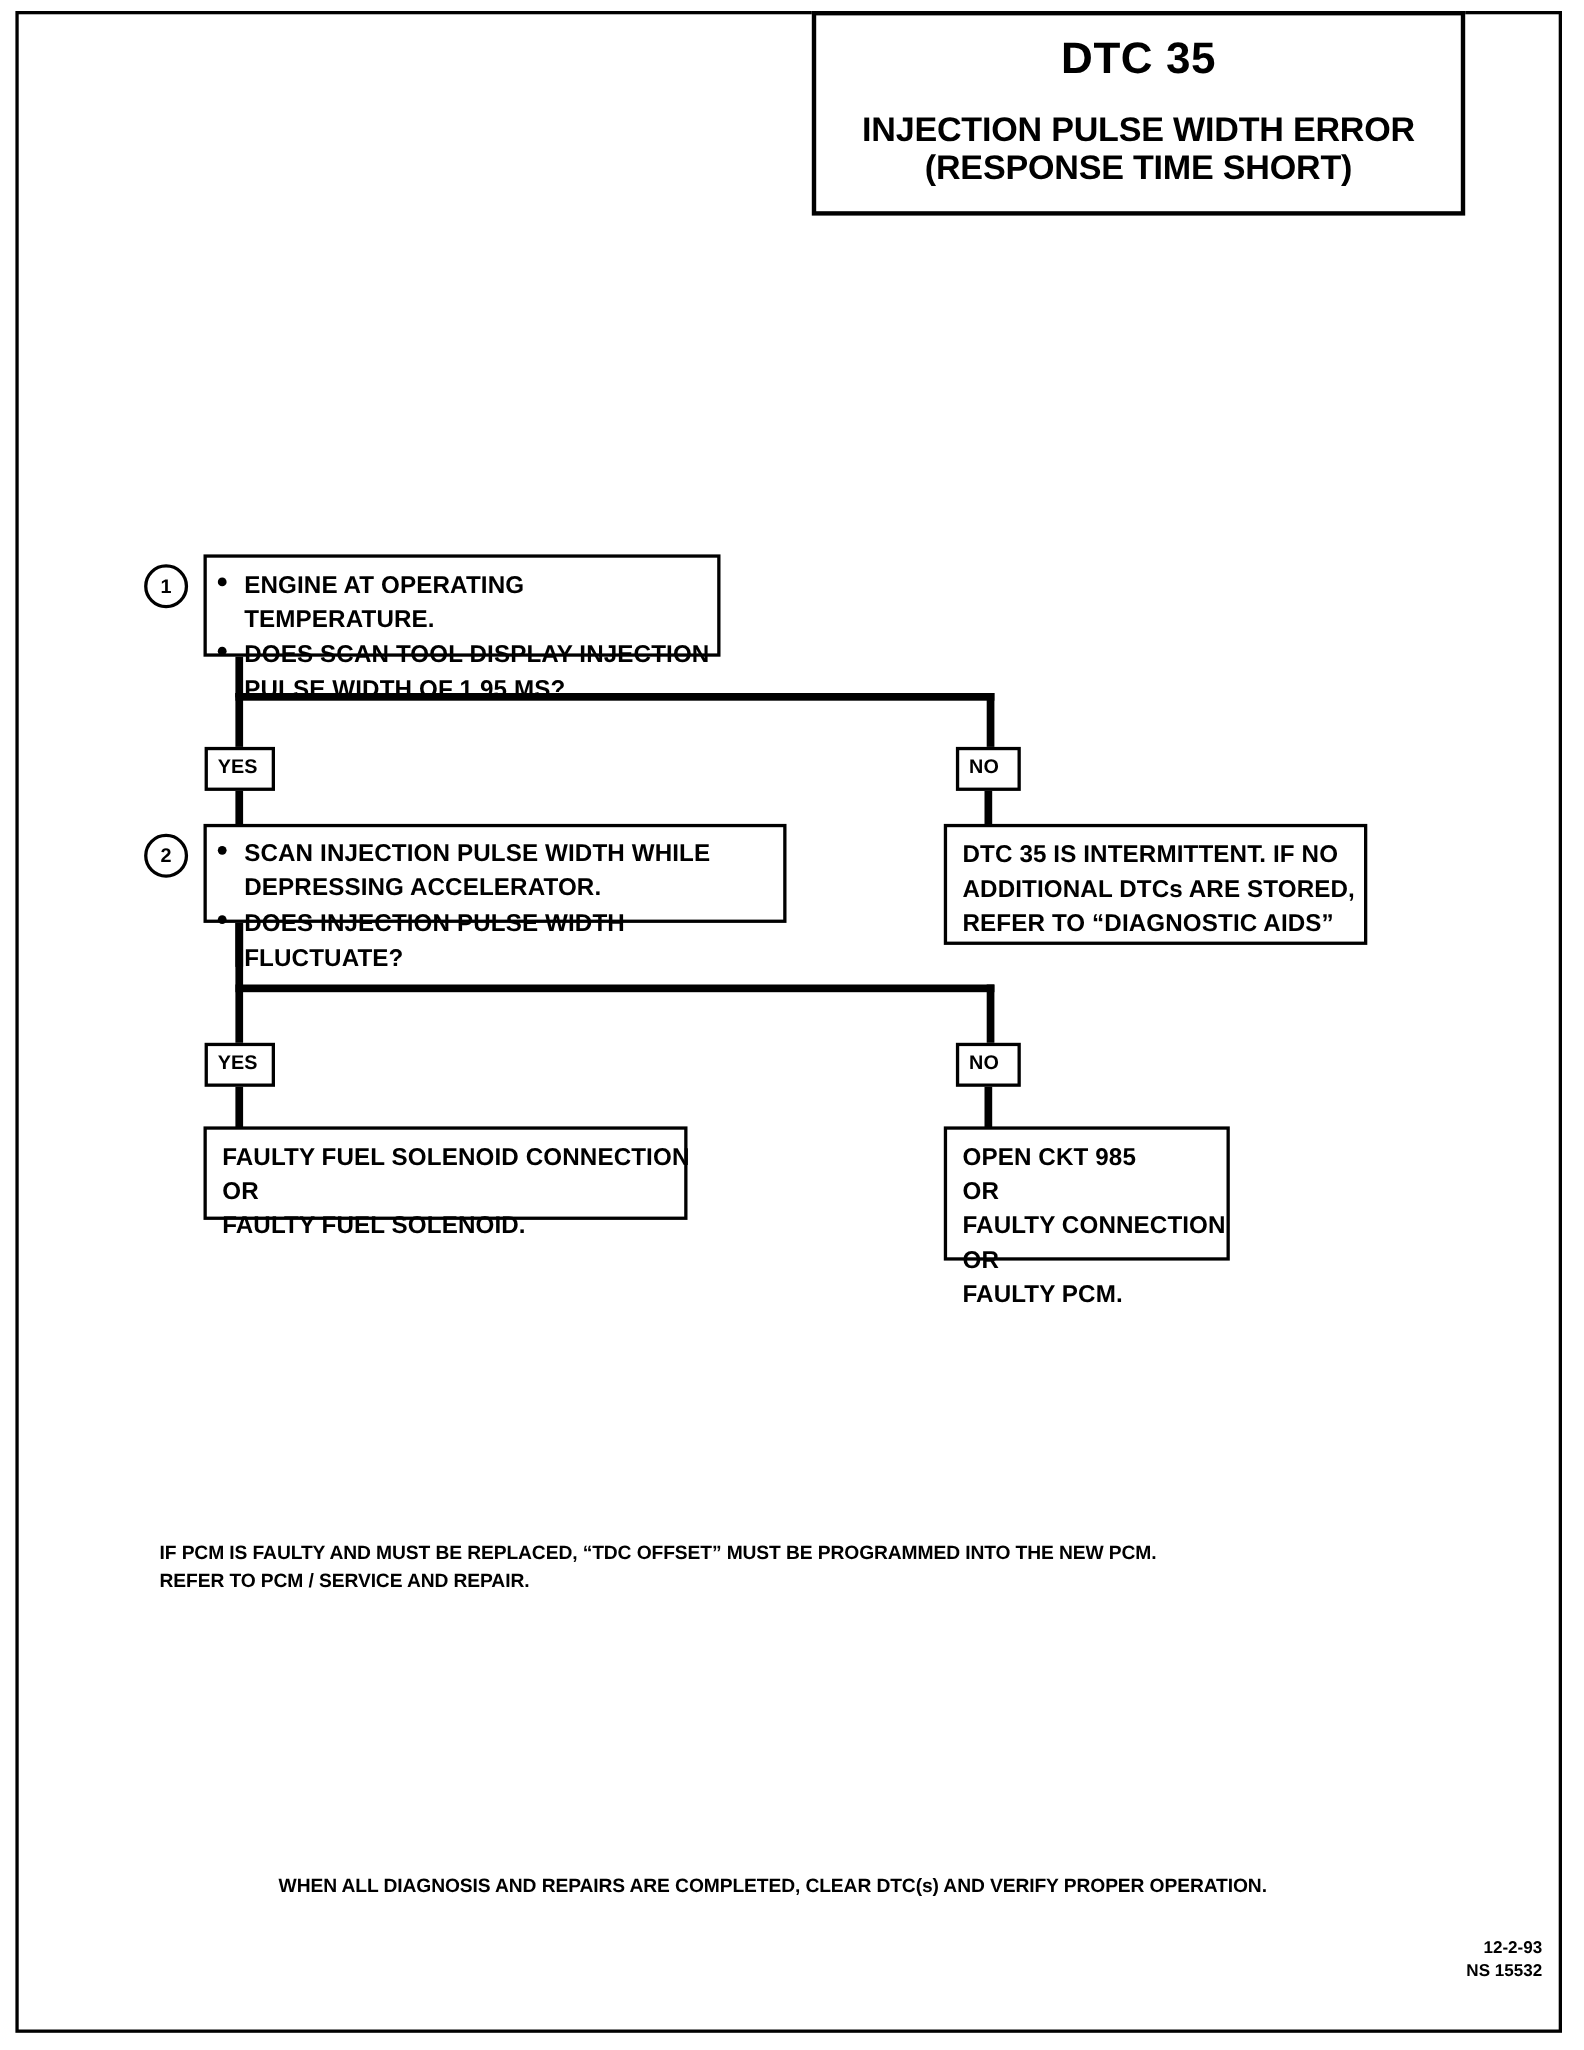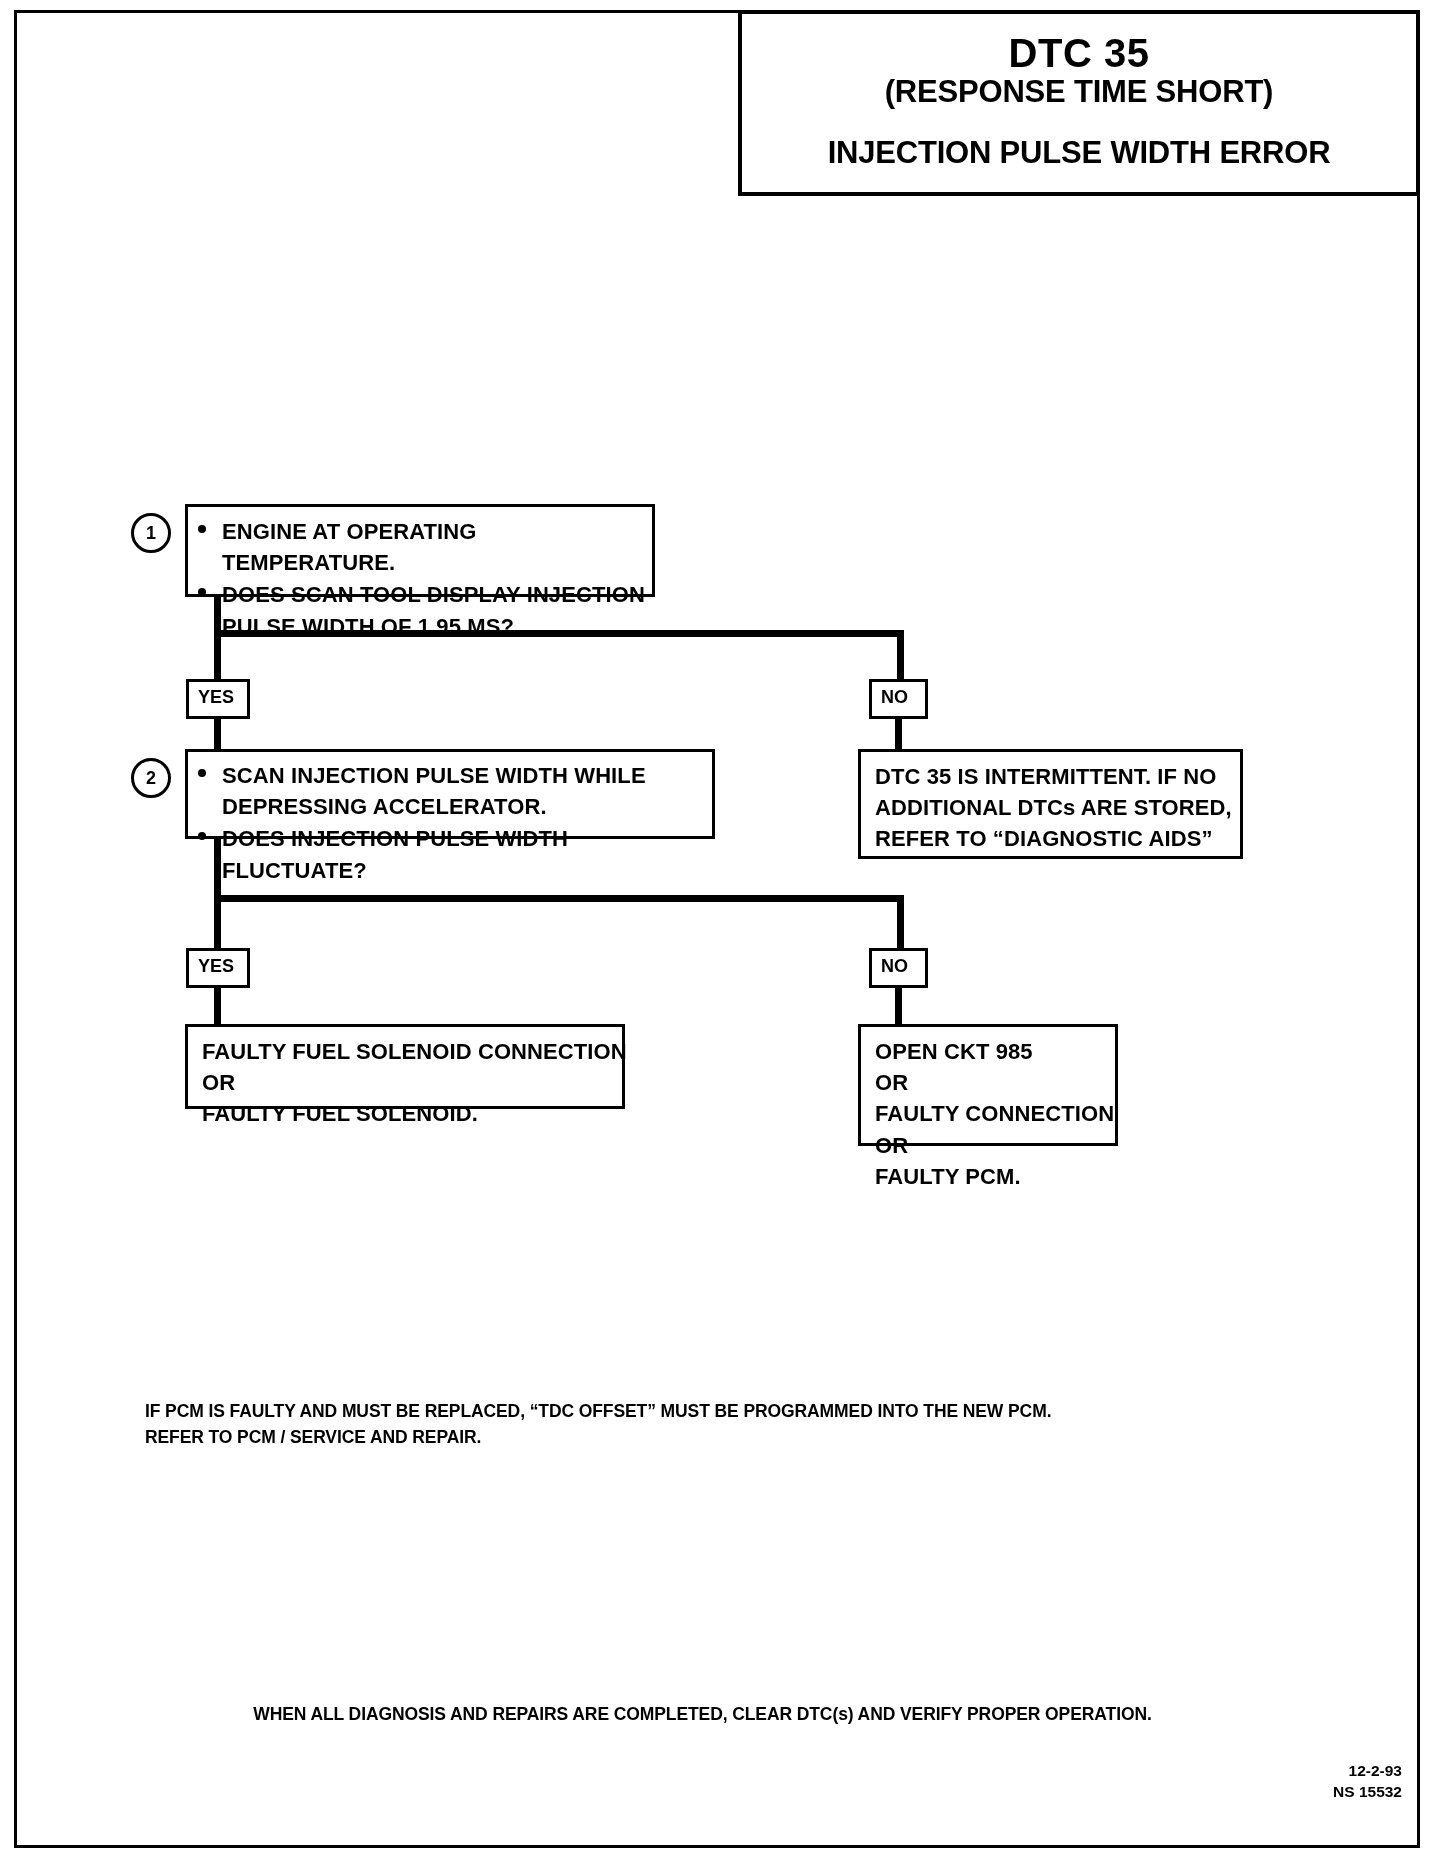--- a/index.html
+++ b/index.html
@@ -26,21 +26,21 @@
     width: 1406px;
     height: 1838px;
     border: 3px solid #000;
     box-sizing: border-box;
   }
   
   #title-block {
     position: absolute;
     left: 738px;
     top: 10px;
-    width: 682px;
+    width: 594px;
     height: 186px;
     border: 4px solid #000;
     box-sizing: border-box;
     background: #fff;
     text-align: center;
   }
   #dtc-code {
     font-size: 40px;
     font-weight: bold;
     letter-spacing: 0.5px;
@@ -170,22 +170,22 @@
 </style>
 </head>
 <body>
 
 <div id="page">
 
   <div id="page-border"></div>
 
   <div id="title-block">
     <div id="dtc-code">DTC 35</div>
+    <div id="dtc-title">INJECTION PULSE WIDTH ERROR</div>
     <div id="dtc-subtitle">(RESPONSE TIME SHORT)</div>
-    <div id="dtc-title">INJECTION PULSE WIDTH ERROR</div>
   </div>
 
   <div class="step-circle" style="left:131px; top:513px;">1</div>
 
   <div class="fbox" style="left:185px; top:504px; width:470px; height:93px;">
     <ul class="bullet-list" style="padding:9px 0 0 0;">
       <li>ENGINE AT OPERATING TEMPERATURE.</li>
       <li>
         <div>DOES SCAN TOOL DISPLAY INJECTION</div>
         <div>PULSE WIDTH OF 1.95 MS?</div>

